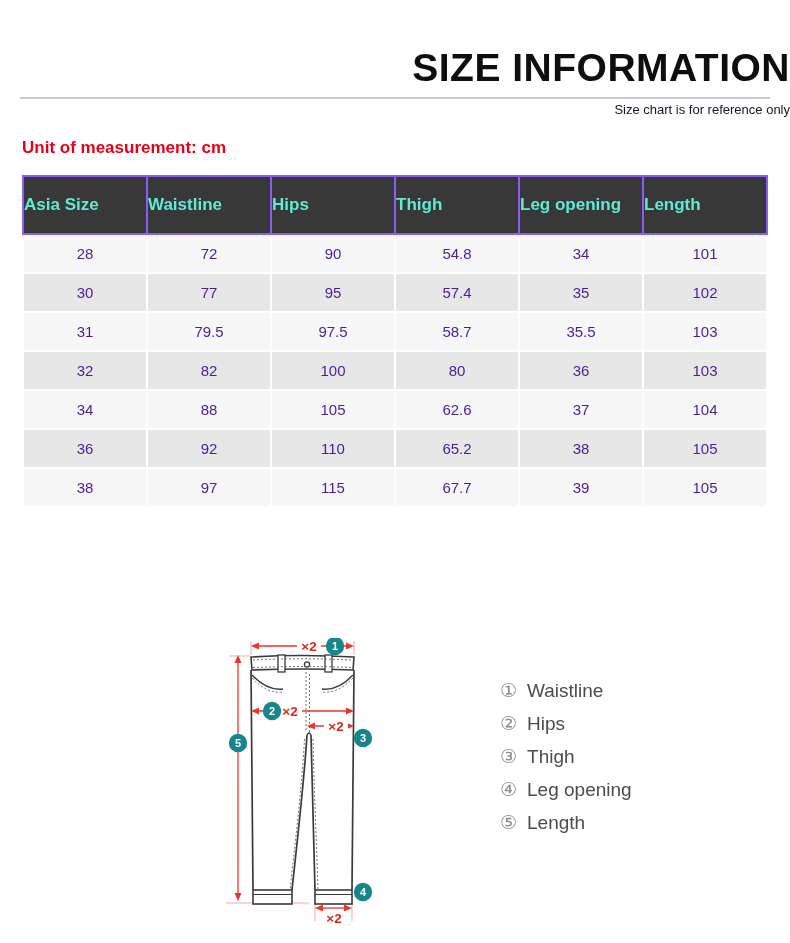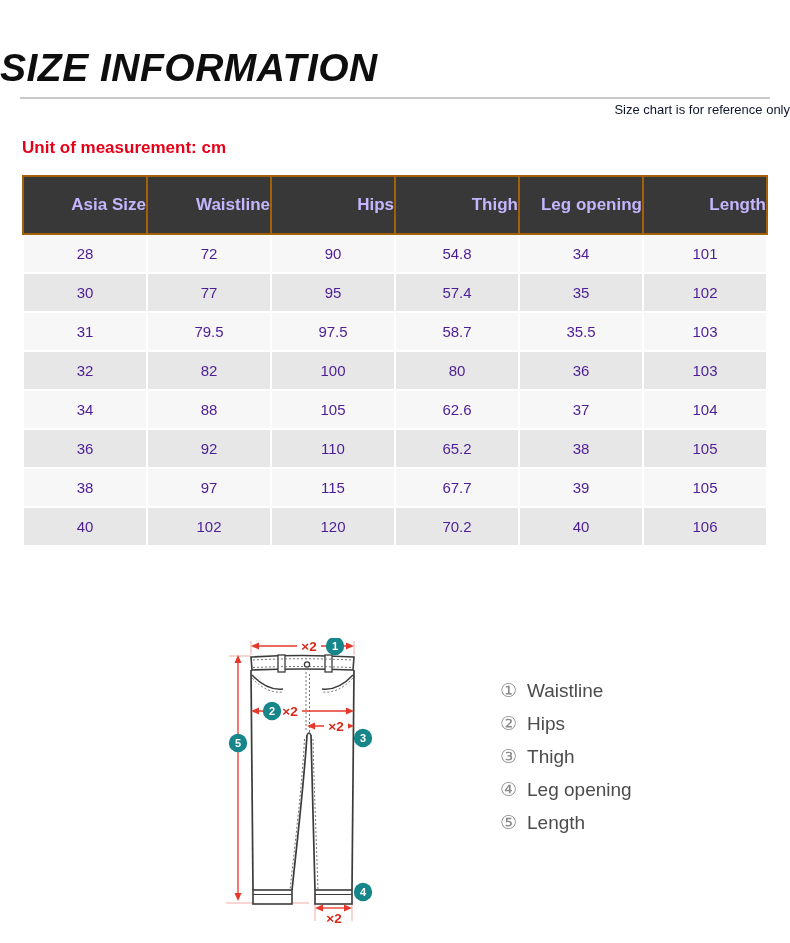--- a/index.html
+++ b/index.html
@@ -1,41 +1,41 @@
 <!DOCTYPE html>
 <html><head>
 <meta charset="utf-8">
 <style>
   html,body{margin:0;padding:0;background:#fff;}
   .page{
     position:relative;width:790px;height:943px;background:#ffffff;
     font-family:"Liberation Sans",sans-serif;overflow:hidden;
   }
   .title{
-    position:absolute;top:46px;left:0;width:100%;text-align:left;
-    font-size:39px;font-weight:bold;color:#0e0e0e;letter-spacing:0.5px;font-style:italic;
+    position:absolute;top:46px;left:0;width:100%;text-align:right;
+    font-size:39px;font-weight:bold;color:#0e0e0e;letter-spacing:0.5px;
   }
   .divider{
     position:absolute;top:97px;left:20px;width:750px;height:2px;background:#c9c9c9;
   }
   .subtitle{
     position:absolute;top:102px;left:0;width:100%;text-align:right;
     font-size:13px;color:#0f172a;
   }
   .unit-note{
     position:absolute;top:138px;left:22px;
     font-size:17px;font-weight:bold;color:#e60018;
   }
   table.size-table{
     position:absolute;top:175px;left:22px;width:746px;
     border-collapse:collapse;table-layout:fixed;
   }
   table.size-table th{
-    background:#383838;color:#c4b5fd;font-size:17px;font-weight:bold;
-    height:56px;border:2px solid #a16207;text-align:right;padding:0;
+    background:#383838;color:#5eead4;font-size:17px;font-weight:bold;
+    height:56px;border:2px solid #8b5cf6;text-align:left;padding:0;
   }
   table.size-table td{
     text-align:center;font-size:15px;color:#4c1d95;height:37px;
     border:2px solid #fff;padding:0;
   }
   table.size-table tbody tr:nth-child(odd) td{background:#f7f7f7;}
   table.size-table tbody tr:nth-child(even) td{background:#e7e7e7;}
   .diagram{
     position:absolute;left:225px;top:638px;width:250px;height:300px;
   }
@@ -124,28 +124,20 @@
           <td>38</td>
           <td>105</td>
         </tr>
         <tr>
           <td>38</td>
           <td>97</td>
           <td>115</td>
           <td>67.7</td>
           <td>39</td>
           <td>105</td>
-        </tr>
-        <tr>
-          <td>40</td>
-          <td>102</td>
-          <td>120</td>
-          <td>70.2</td>
-          <td>40</td>
-          <td>106</td>
         </tr>
       </tbody>
   </table>
 
   <svg class="diagram" viewBox="0 0 250 300" xmlns="http://www.w3.org/2000/svg">
 
     <g stroke="#f0aba6" stroke-width="1">
       <path d="M26,3 V17"></path>
       <path d="M129,3 V17"></path>
       <path d="M4,18 H25"></path>

